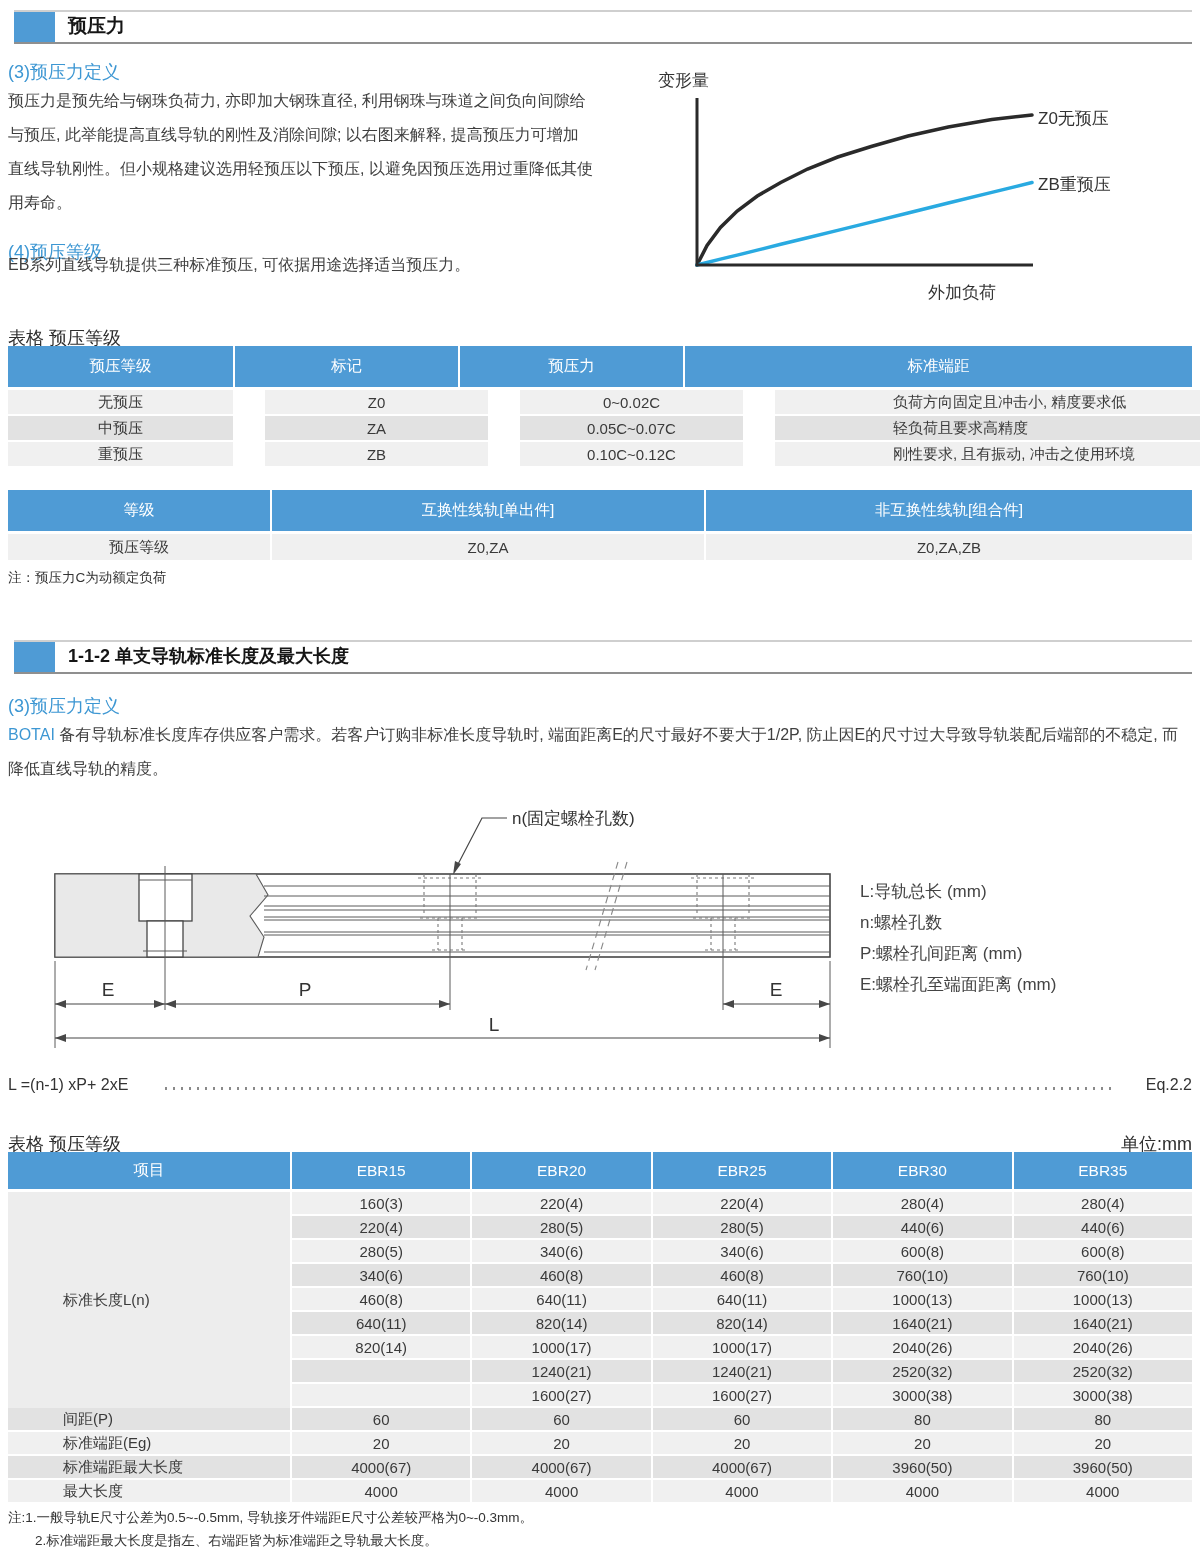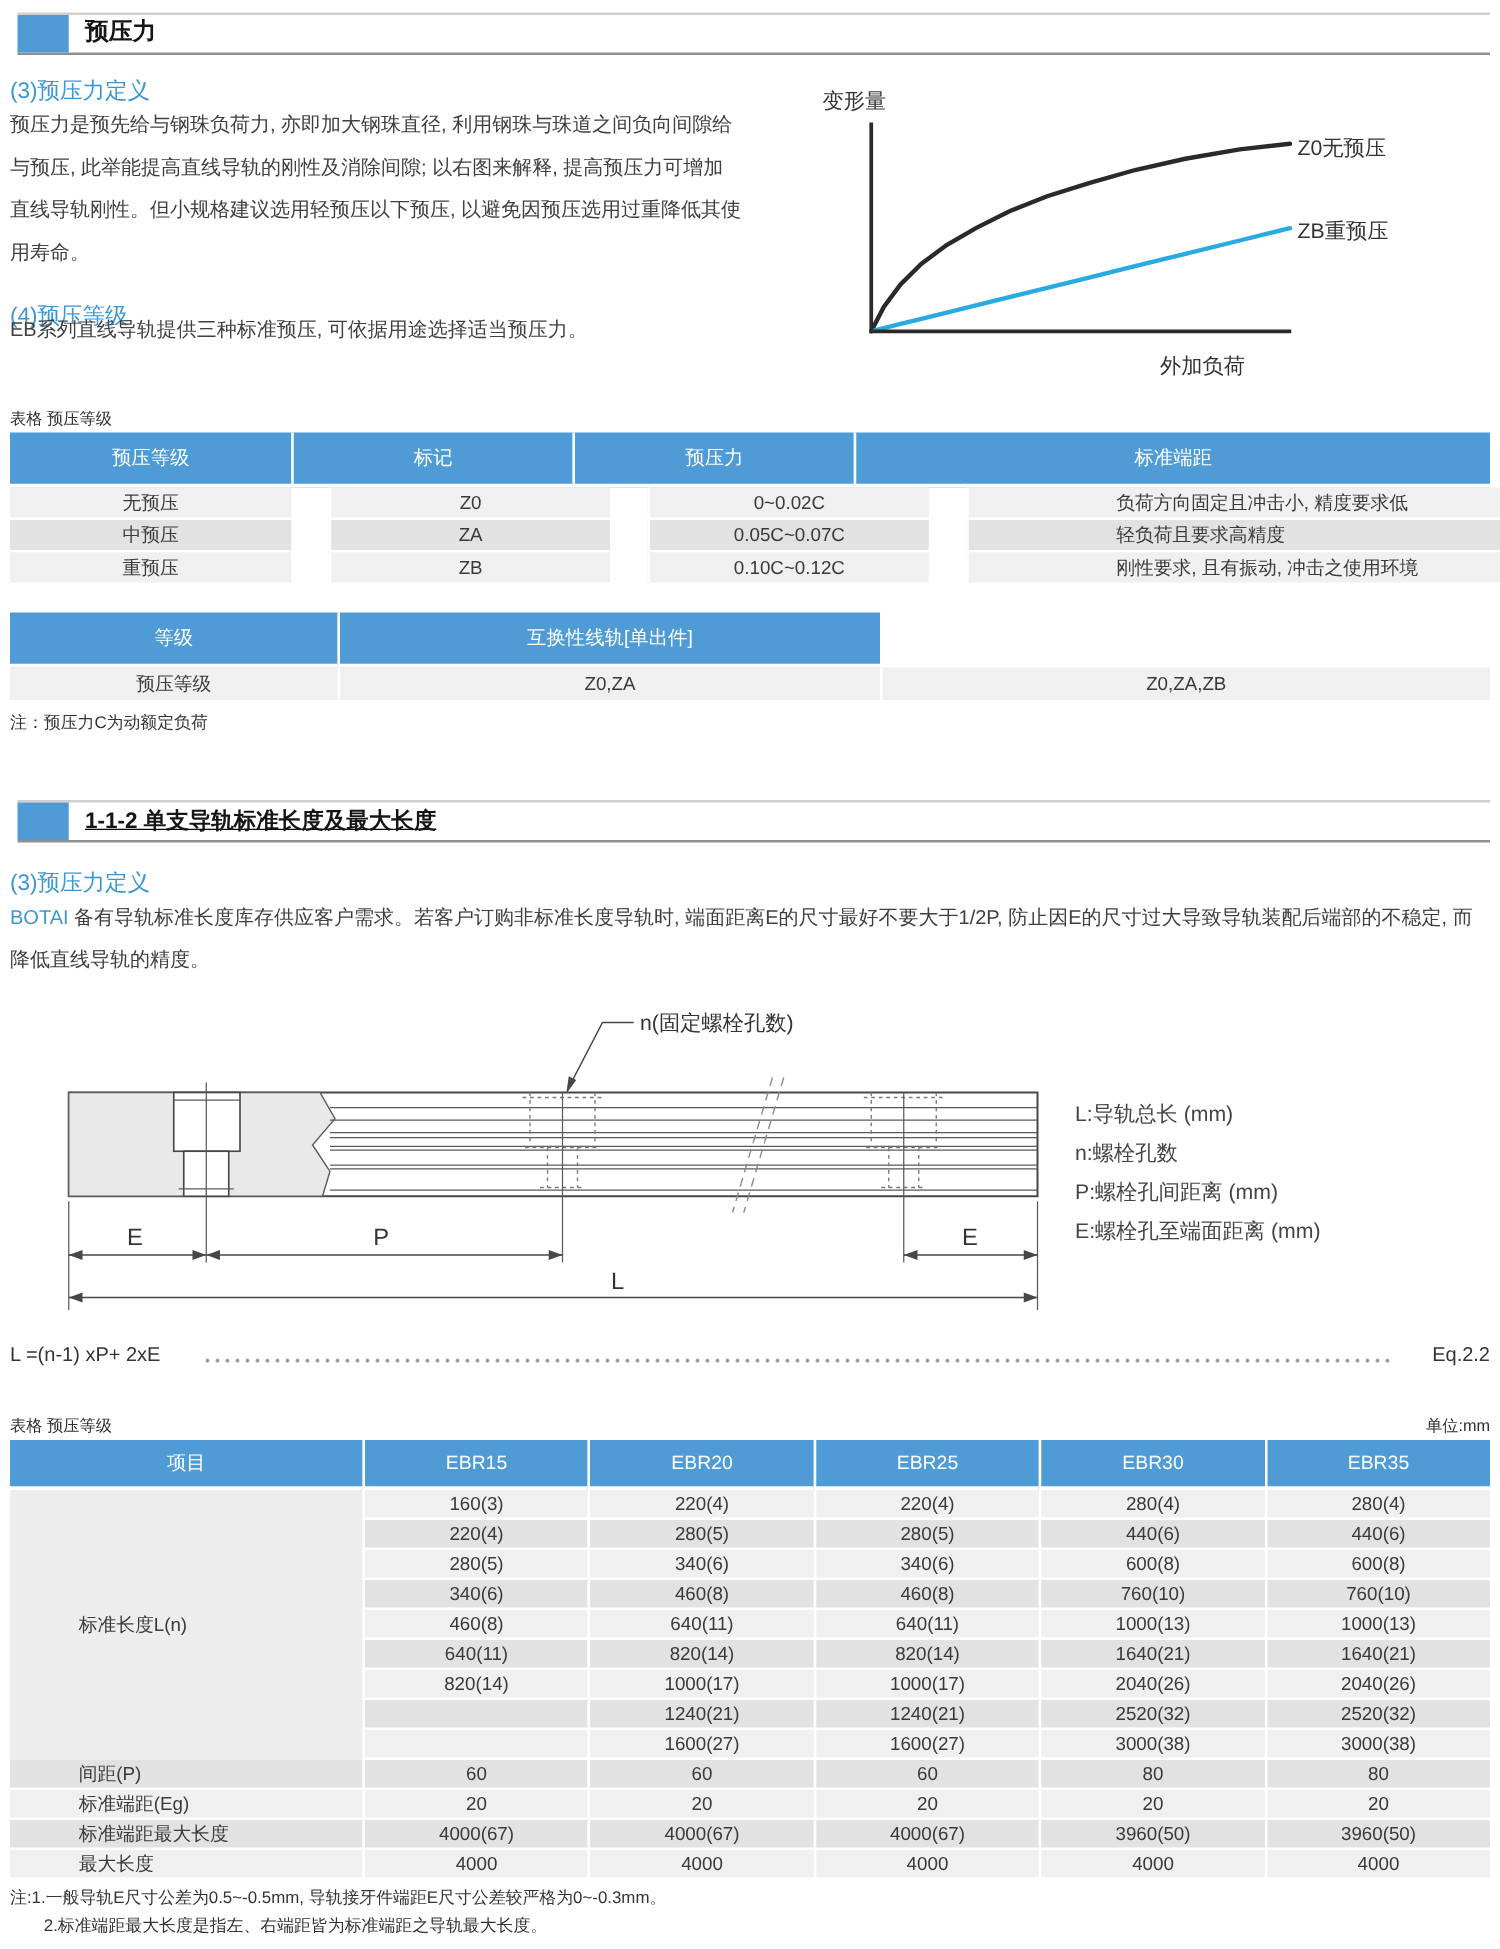--- a/index.html
+++ b/index.html
@@ -10,21 +10,21 @@
   .sec-header{position:absolute;left:14px;right:8px;height:30px;
     border-top:2px solid #cfcfcf;border-bottom:2px solid #8f8f8f;
     display:flex;align-items:stretch;background:#fff;}
   .sq{width:41px;background:#4f9bd5;}
   .sec-title{font-weight:bold;font-size:19px;color:#151515;line-height:28px;margin-left:13px;white-space:nowrap;}
 
   .h-blue{position:absolute;left:8px;font-size:18px;color:#3d97d3;white-space:nowrap;}
   .body-p{position:absolute;left:8px;font-size:16px;line-height:34px;color:#3f3f3f;margin:0;}
   .blue-inline{color:#3d97d3;}
 
-  .caption{position:absolute;font-size:13px;color:#2e2e2e;}
+  .caption{position:absolute;font-size:18px;color:#2e2e2e;}
   .note-text{position:absolute;left:8px;font-size:13.5px;color:#333;line-height:23px;}
 
   
   .tbl{position:absolute;left:8px;width:1184px;}
   .trow{display:grid;}
   .t1 .trow{grid-template-columns:225px 225px 225px 509px;}
   .t2 .trow{grid-template-columns:262px 434px 488px;}
   .t3 .trow{grid-template-columns:282px repeat(5,1fr);}
   .c{display:flex;align-items:center;justify-content:center;font-size:15px;color:#3a3a3a;
      box-sizing:border-box;overflow:hidden;white-space:nowrap;}
@@ -121,30 +121,31 @@
       <div class="c">ZB</div>
       <div class="c">0.10C~0.12C</div>
       <div class="c cond">刚性要求, 且有振动, 冲击之使用环境</div>
     </div>
   </div>
 
   <div class="tbl t2" style="top:490px;">
     <div class="trow head">
       <div class="c">等级</div>
       <div class="c">互换性线轨[单出件]</div>
+      <div class="c">非互换性线轨[组合件]</div>
     </div>
     <div class="trow lt">
       <div class="c">预压等级</div>
       <div class="c">Z0,ZA</div>
       <div class="c">Z0,ZA,ZB</div>
     </div>
   </div>
   <div class="note-text" style="top:566px;">注：预压力C为动额定负荷</div>
 
-  <div class="sec-header" style="top:640px;text-decoration:underline;">
+  <div class="sec-header" style="top:640px;">
     <div class="sq"></div>
     <div class="sec-title" style="font-size:18px;">1-1-2 单支导轨标准长度及最大长度</div>
   </div>
 
   <div class="h-blue" style="top:694px;">(3)预压力定义</div>
   <p class="body-p" style="top:718px;width:1186px;"><span class="blue-inline">BOTAI</span><span> 备有导轨标准长度库存供应客户需求。若客户订购非标准长度导轨时, 端面距离E的尺寸最好不要大于1/2P, 防止因E的尺寸过大导致导轨装配后端部的不稳定, 而降低直线导轨的精度。</span></p>
 
   <div class="diagram-box">
     <svg viewBox="0 0 1200 260" width="1200" height="260">
 

